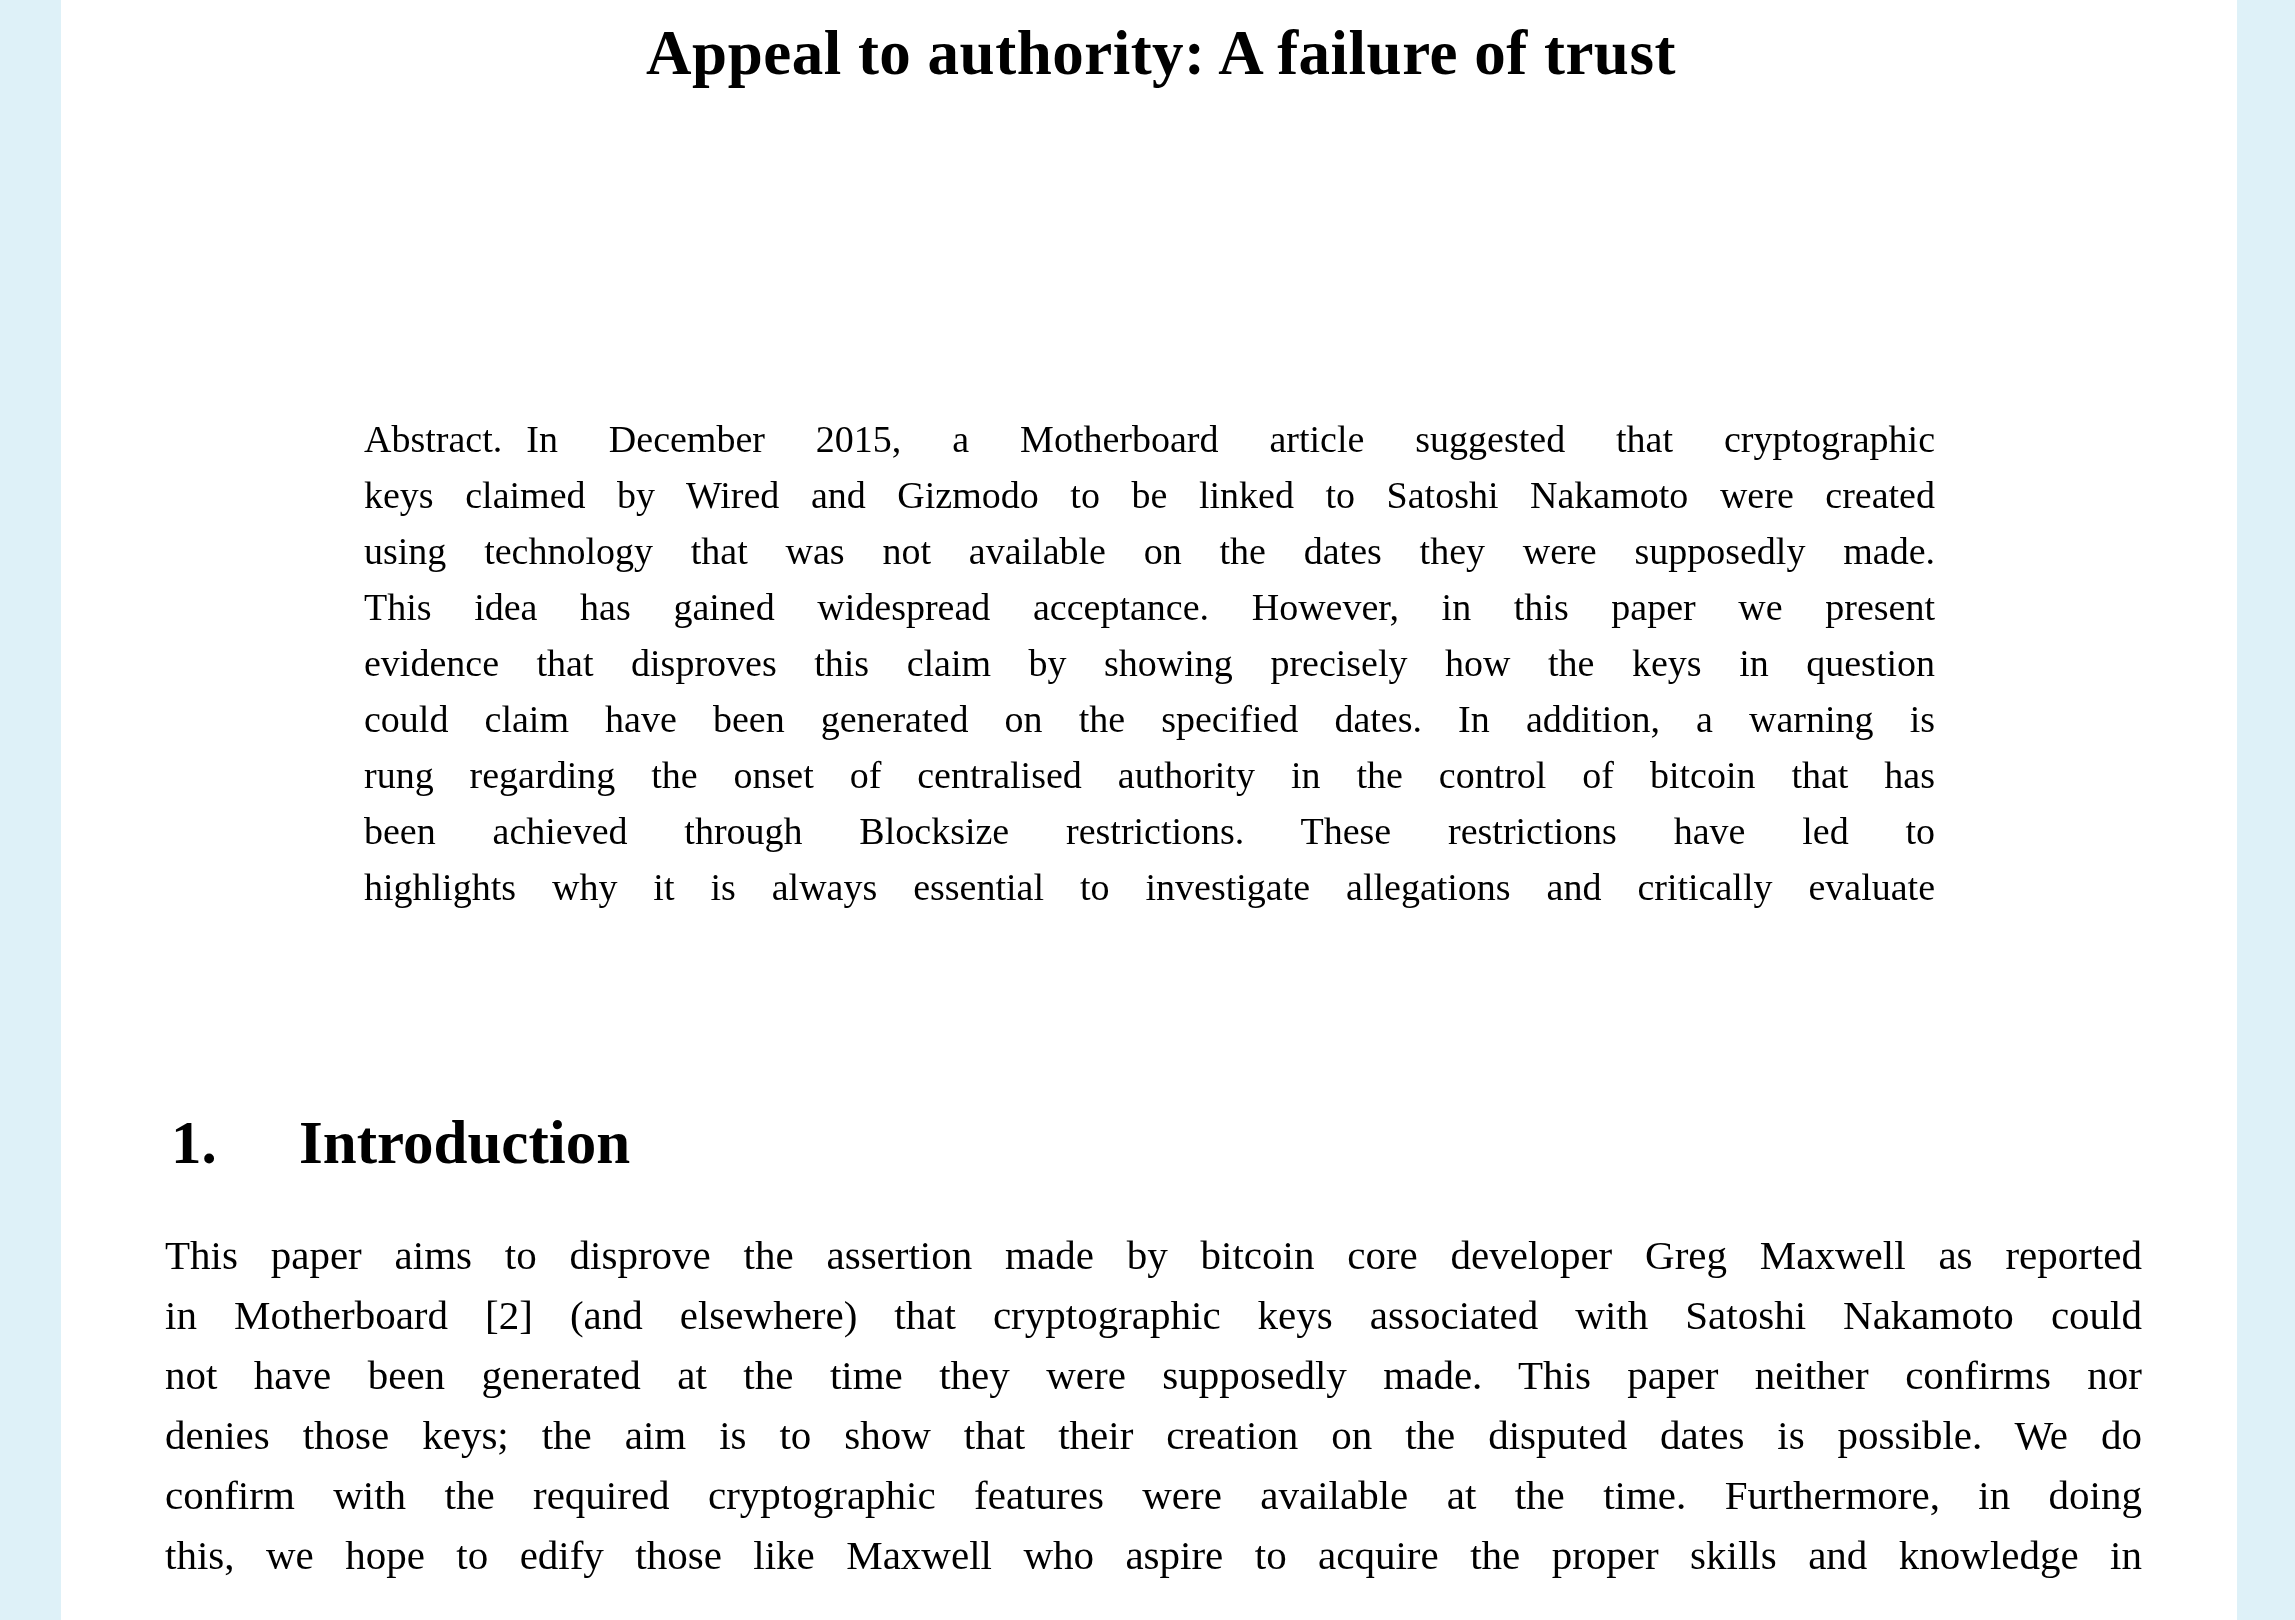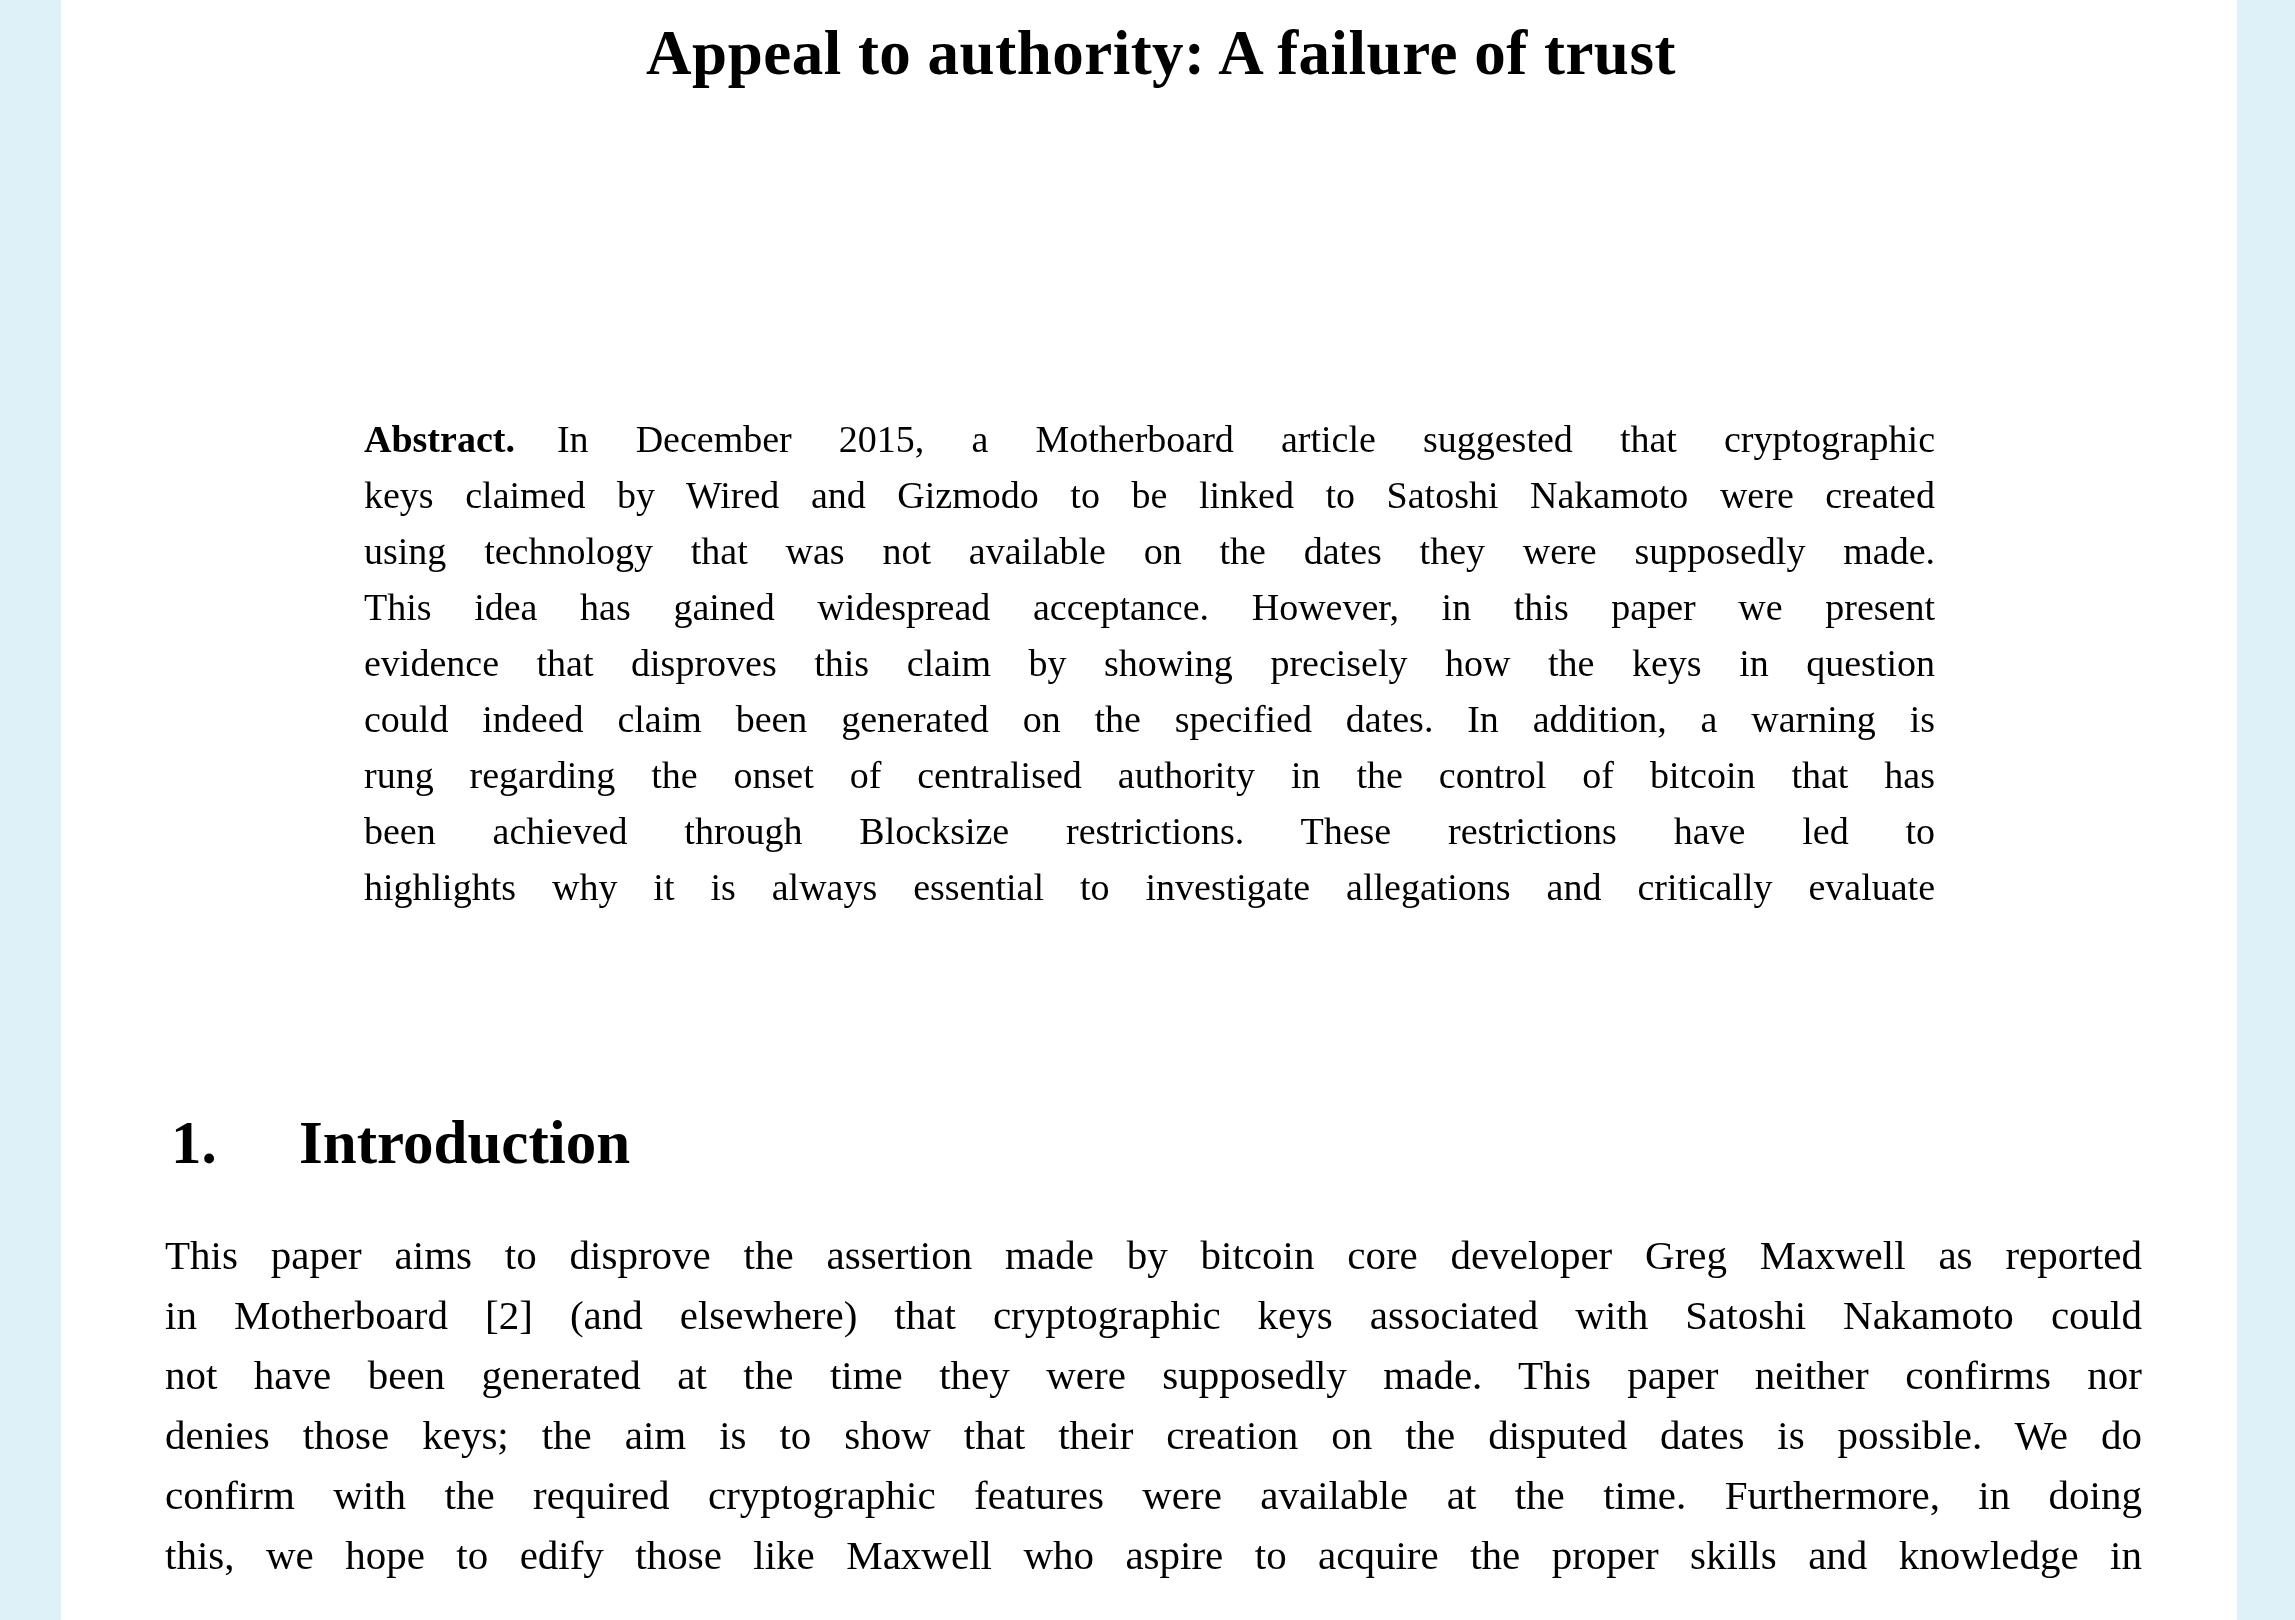--- a/index.html
+++ b/index.html
@@ -56,22 +56,22 @@
   .jline {
     text-align: justify;
     text-align-last: justify;
     white-space: nowrap;
   }
   .jline-last {
     text-align-last: left;
   }
 
   .abs-label {
-    font-weight: 700;
-    margin-right: 42px;
+    font-weight: 400;
+    margin-right: 24px;
   }
 
   .section-heading {
     position: absolute;
     left: 107px;
     top: 1105px;
     margin: 3px;
     font-size: 61px;
     line-height: 1.15;
     font-weight: 700;
@@ -103,21 +103,21 @@
 
   <div class="abstract">
     <div class="jline">
       <b class="abs-label">Abstract.</b><span>In December 2015, a Motherboard article suggested that cryptographic</span>
     </div>
     <div>
         <div class="jline">keys claimed by Wired and Gizmodo to be linked to Satoshi Nakamoto were created</div>
         <div class="jline">using technology that was not available on the dates they were supposedly made.</div>
         <div class="jline">This idea has gained widespread acceptance. However, in this paper we present</div>
         <div class="jline">evidence that disproves this claim by showing precisely how the keys in question</div>
-        <div class="jline">could indeed claim been generated on the specified dates. In addition, a warning is</div>
+        <div class="jline">could claim have been generated on the specified dates. In addition, a warning is</div>
         <div class="jline">rung regarding the onset of centralised authority in the control of bitcoin that has</div>
         <div class="jline">been achieved through Blocksize restrictions.  These restrictions have led to</div>
         <div class="jline">highlights why it is always essential to investigate allegations and critically evaluate</div>
       </div>
   </div>
 
   <h2 class="section-heading">
     <span class="sec-num">1.</span><span>Introduction</span>
   </h2>
 

